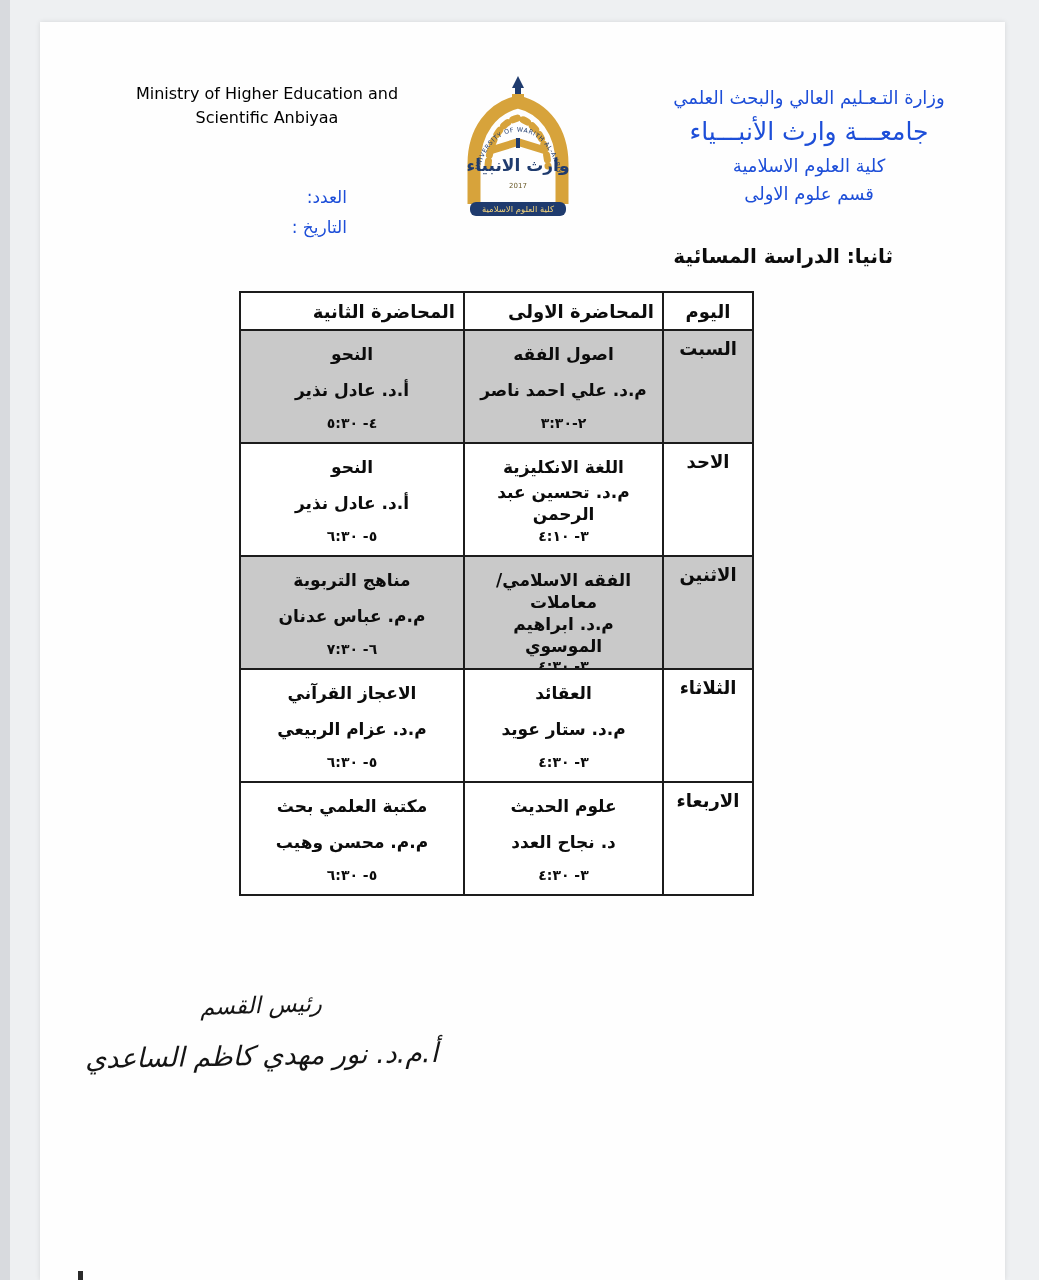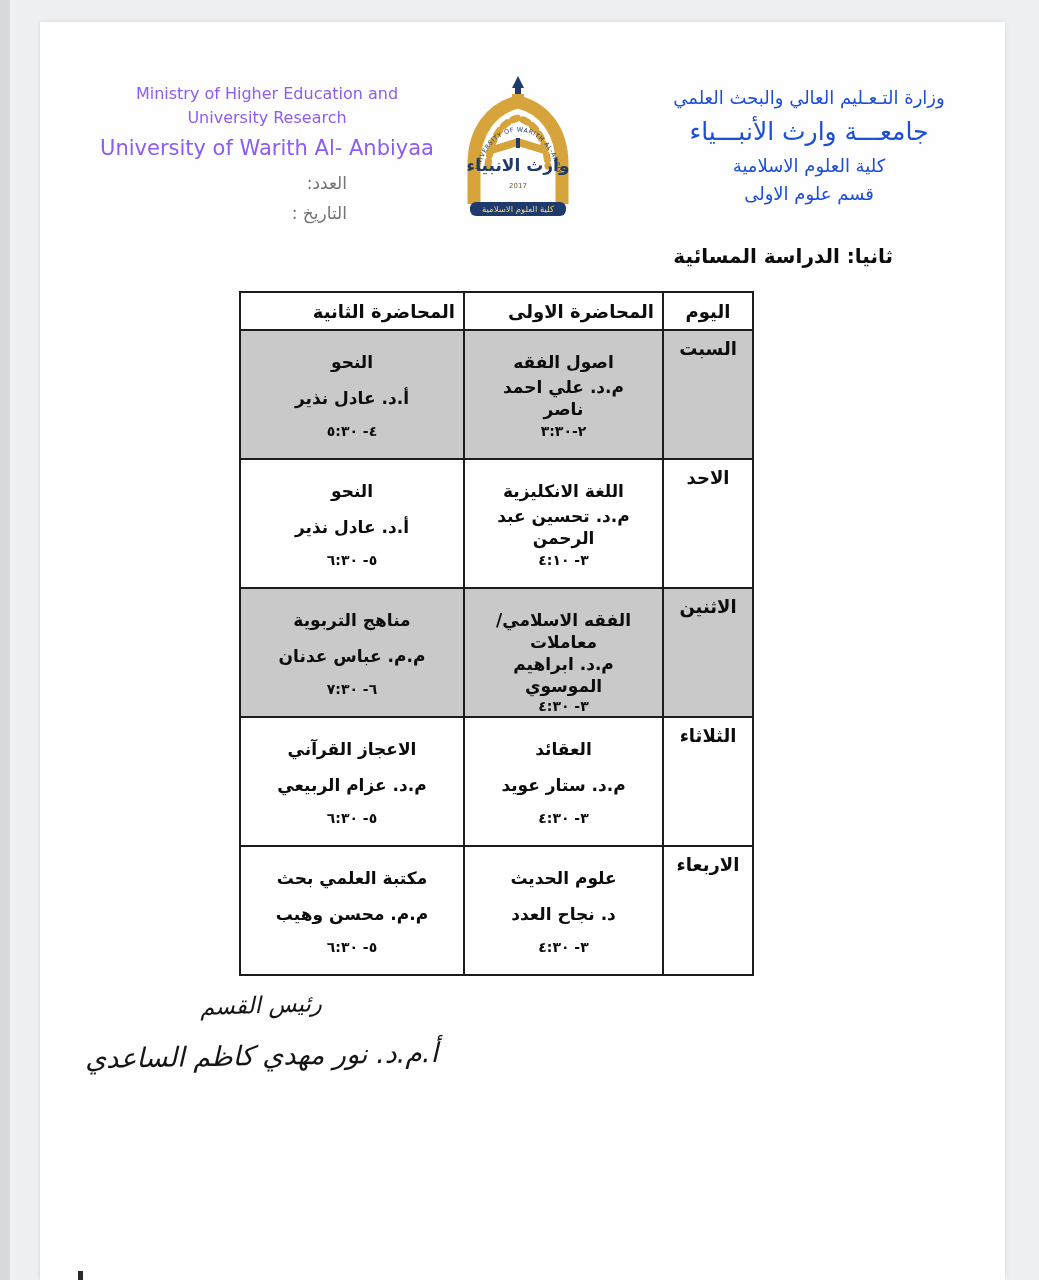--- a/index.html
+++ b/index.html
@@ -8,25 +8,25 @@
     background:#eef0f2;
     font-family:"DejaVu Sans", sans-serif;
     overflow:hidden;
   }
   .edge-strip{position:absolute;left:0;top:0;width:10px;height:1280px;background:#d8dade;}
   .page{
     position:absolute;left:40px;top:22px;width:965px;height:1258px;
     background:#fefefe;box-shadow:0 0 5px rgba(0,0,0,0.10);
   }
   
-  .hdr-en{position:absolute;left:42px;top:60px;width:370px;text-align:center;color:#8b5cf6;}
+  .hdr-en{position:absolute;left:42px;top:60px;width:370px;text-align:center;color:#000000;}
   .hdr-en .min1{font-size:16px;line-height:24px;}
   .hdr-en .min2{font-size:16px;line-height:24px;}
   .hdr-en .univ{font-size:21px;line-height:32px;margin-top:2px;white-space:nowrap;}
-  .doc-fields{position:absolute;right:658px;top:146px;color:#737373;direction:rtl;}
+  .doc-fields{position:absolute;right:658px;top:160px;color:#1d4ed8;direction:rtl;}
   .doc-fields .fld{font-size:17px;line-height:30px;}
   .hdr-ar{position:absolute;left:585px;top:62px;width:368px;text-align:center;color:#1d4ed8;direction:rtl;}
   .hdr-ar .l1{font-size:18px;line-height:28px;}
   .hdr-ar .l2{font-size:25px;line-height:40px;font-weight:500;}
   .hdr-ar .l3{font-size:18px;line-height:28px;}
   .hdr-ar .l4{font-size:18px;line-height:28px;}
   
   .logo{position:absolute;left:406px;top:54px;width:144px;height:150px;}
   
   .sec-title{
@@ -38,42 +38,41 @@
   table.sched{border-collapse:collapse;table-layout:fixed;background:#fff;}
   table.sched td,table.sched th{
     border:2px solid #1c1c1c;color:#0c0c0c;font-weight:bold;
     overflow:hidden;
   }
   table.sched th{height:34px;font-size:18px;vertical-align:middle;}
   th.h-day{text-align:center;}
   th.h-lec{text-align:right;padding-right:8px;}
   tr.shaded td{background:#c9c9c9;}
   td.day{vertical-align:top;text-align:center;padding-top:7px;font-size:18px;}
-  td.lec{vertical-align:top;padding:12px;}
+  td.lec{vertical-align:top;padding:4px;}
   .cell{display:flex;flex-direction:column;justify-content:space-between;height:89px;padding:8px 4px 6px 4px;text-align:center;}
   .subj{font-size:17px;line-height:22px;}
   .teach{font-size:17px;line-height:22px;}
   .time{font-size:14px;line-height:18px;}
   
   .sig{position:absolute;direction:rtl;color:#141414;}
   .sig-title{left:160px;top:970px;font-size:23px;font-style:italic;transform:rotate(-2deg);letter-spacing:1px;}
   .sig-name{left:45px;top:1018px;font-size:27px;font-style:italic;transform:rotate(-1deg);white-space:nowrap;}
   .scan-mark{position:absolute;left:38px;bottom:0;width:5px;height:9px;background:#2a2a2a;}
 </style>
 </head>
 <body>
 
 <div class="edge-strip"></div>
 
 <div class="page">
 
   <div class="hdr-en">
     <div class="min1">Ministry of Higher Education and</div>
-    <div class="min2">University Research</div>
-    <div class="univ">University of Warith Al- Anbiyaa</div>
+    <div class="min2">Scientific Anbiyaa</div>
   </div>
 
   <div class="doc-fields">
     <div class="fld">العدد:</div>
     <div class="fld">التاريخ :</div>
   </div>
 
   <div class="logo">
     <svg width="144" height="150" viewBox="0 0 144 150">
       <defs>

